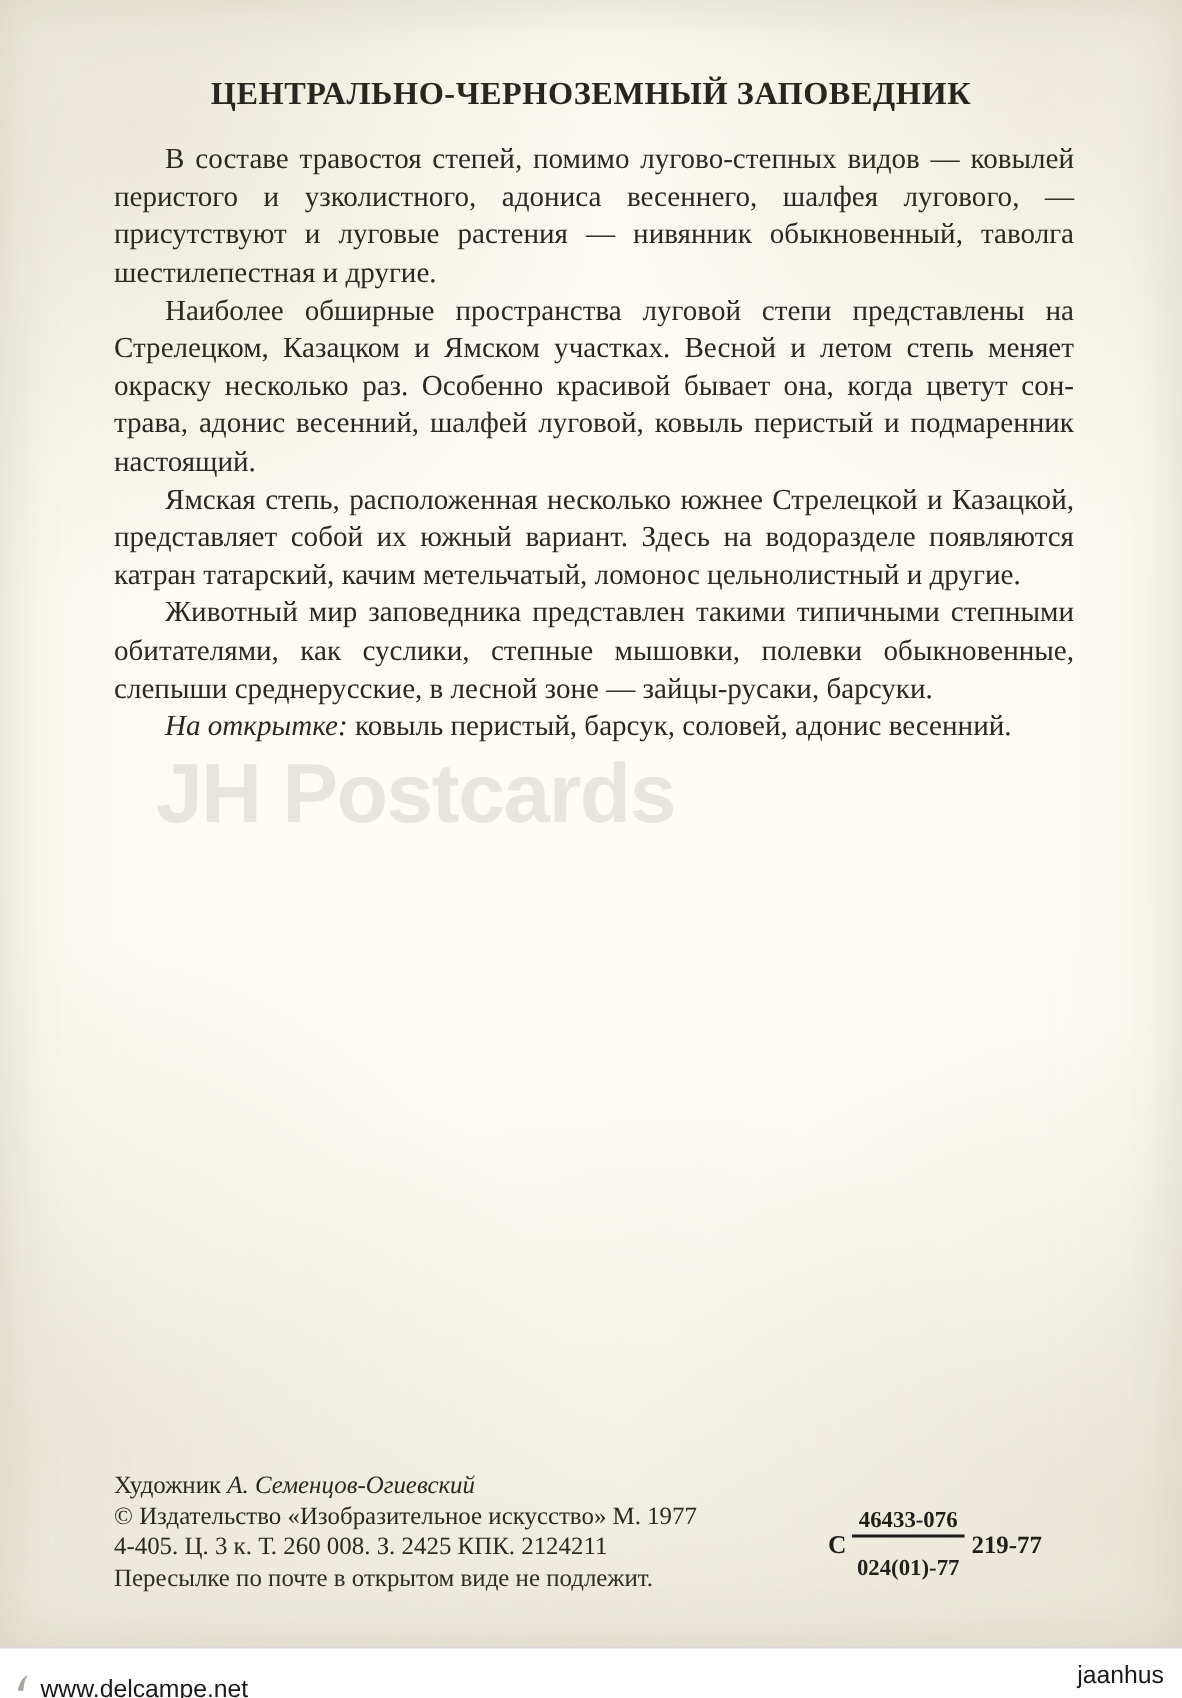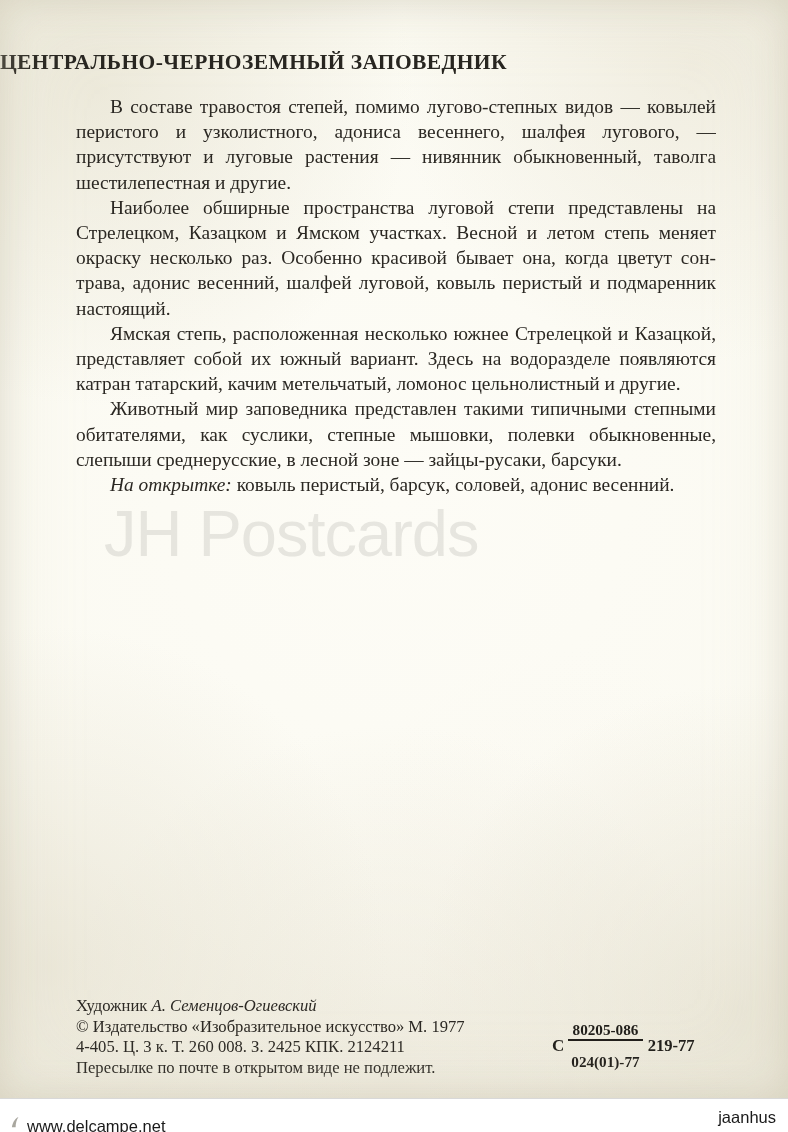--- a/index.html
+++ b/index.html
@@ -47,42 +47,43 @@
     pointer-events: none;
   }
 
   
   #watermark {
     position: absolute;
     left: 104px;
     top: 496px;
     width: 620px;
     font-family: "Liberation Sans", sans-serif;
-    font-weight: normal;
-    font-size: 65px;
+    font-weight: bold;
+    font-size: 56px;
     letter-spacing: -1px;
     color: rgba(120,118,110,0.16);
     white-space: nowrap;
     pointer-events: none;
     user-select: none;
   }
 
   
   #content {
     position: absolute;
     left: 0;
     top: 0;
     width: 788px;
     height: 1098px;
   }
   #title {
     position: absolute;
     left: 0;
     top: 50px;
     width: 788px;
+    text-align: center;
     font-family: "Liberation Serif", serif;
     font-size: 21.5px;
     font-weight: bold;
     letter-spacing: 0.4px;
     color: #26241f;
   }
   #body-text {
     position: absolute;
     left: 76px;
     top: 94px;
@@ -103,21 +104,20 @@
     font-style: italic;
   }
 
   
   #imprint {
     position: absolute;
     left: 76px;
     top: 980px;
     width: 640px;
     height: 92px;
-    margin-top: 16px;
   }
   .imprint-lines {
     position: absolute;
     left: 0;
     top: 0;
     width: 470px;
     font-size: 16.6px;
     line-height: 20.5px;
     color: #2b2823;
   }
@@ -221,21 +221,21 @@
       <div class="imprint-lines">
         <div class="artist"><span class="lead">Художник </span><span>А. Семенцов-Огиевский</span></div>
         <div>© Издательство «Изобразительное искусство» М. 1977</div>
         <div>4-405. Ц. 3 к. Т. 260 008. З. 2425 КПК. 2124211</div>
         <div>Пересылке по почте в открытом виде не подлежит.</div>
       </div>
 
       <div id="code-block">
         <span id="code-c">С</span>
         <span id="code-frac">
-          <span class="num">80205-086</span>
+          <span class="num">46433-076</span>
           <span class="bar"></span>
           <span class="den">024(01)-77</span>
         </span>
         <span id="code-tail">219-77</span>
       </div>
     </div>
   </div>
 
   <div id="edge-shade"></div>
 </div>

